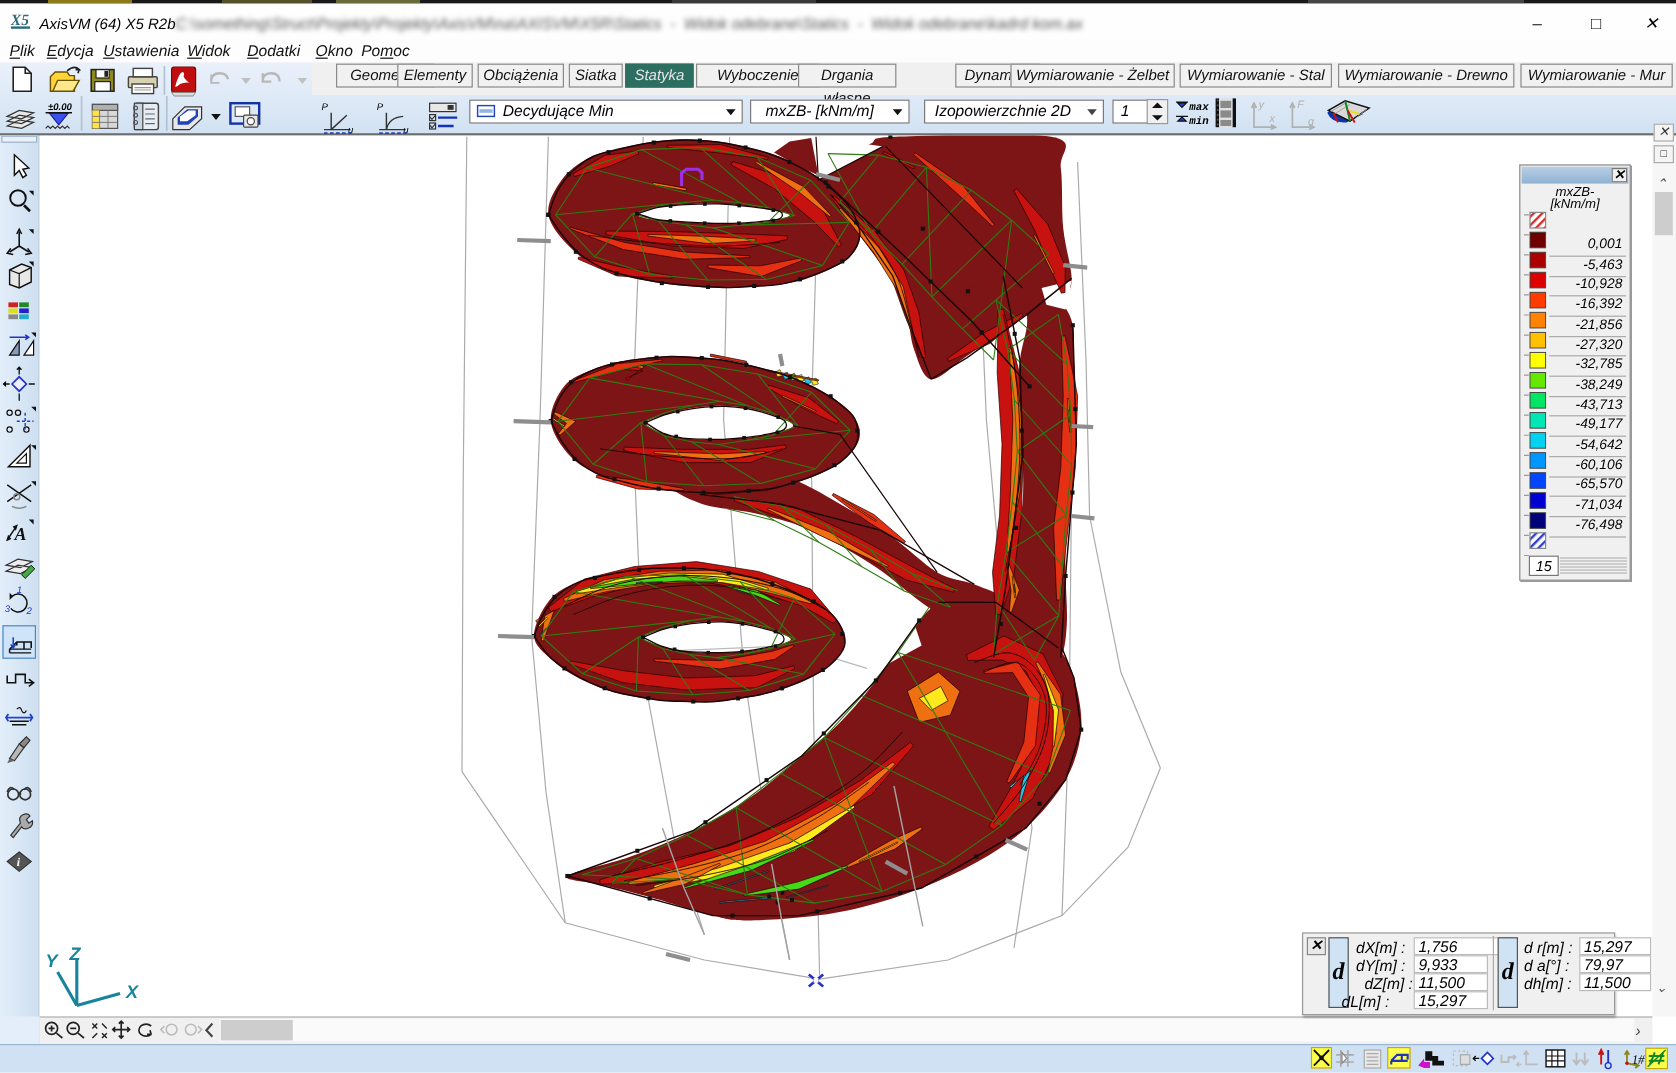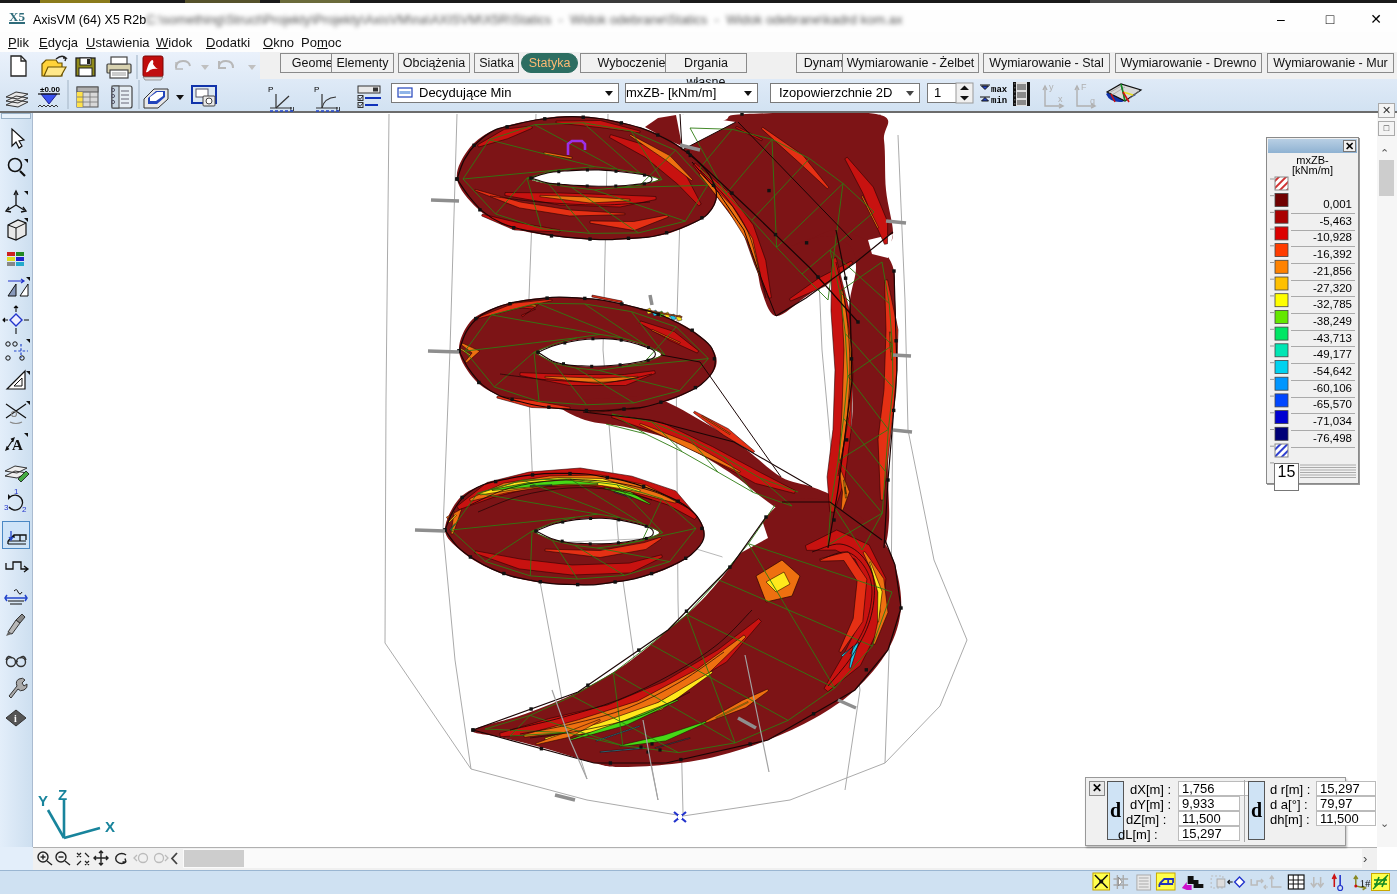--- a/index.html
+++ b/index.html
@@ -1,33 +1,33 @@
 <!DOCTYPE html>
 <html><head>
 <meta charset="utf-8">
 <style>
   * { margin:0; padding:0; box-sizing:border-box; }
   html,body { width:1397px; height:894px; overflow:hidden; font-family:"Liberation Sans",sans-serif; }
-  #app { position:relative; width:1397px; height:894px; background:#fff; }
+  #app { position:relative; width:1397px; height:894px; background:#fff;font-style:italic; }
   .abs { position:absolute; }
   
   #topstrip { left:0; top:0; width:1397px; height:3px; background:#1a1a1a; overflow:hidden; }
   
   #titlebar { left:0; top:3px; width:1397px; height:29px; background:#fefefe; }
   #titletext { left:33px; top:10px; font-size:12.5px; color:#000; }
   #blurpath { left:146px; top:9px; font-size:13px; color:#555; filter:blur(2px); white-space:nowrap; }
   .wbtn { top:8px; width:16px; height:16px; color:#000; font-size:14px; text-align:center; line-height:16px; }
   
   #menubar { left:0; top:32px; width:1397px; height:20px; background:#fdfdfd; font-size:13px; color:#111; }
   .mi { position:absolute; top:3px; }
   
   #toolbar { left:0; top:52px; width:1397px; height:61px; background:linear-gradient(#eaf1fb,#d2e2f2); border-bottom:2px solid #6c6c6c; }
   #tabsbg { left:260px; top:0; width:1137px; height:27px; background:#f0f0f0; }
   .tab { position:absolute; top:1px; height:20px; background:#f1f1f1; border:1px solid #8a8a8a; font-size:12.5px; color:#111; text-align:center; line-height:19px; }
-  .tab.sel { background:#2d6e62; color:#fdba74; border-color:#2d6e62;border-radius:10px; }
+  .tab.sel { background:#2d6e62; color:#e5e5e5; border-color:#2d6e62; }
   .combo { position:absolute; background:#fff; border:1px solid #7a7a7a; font-size:13px; color:#000; line-height:18px; }
   .combo .arr { position:absolute; right:5px; top:7px; width:0; height:0; border-left:4px solid transparent; border-right:4px solid transparent; border-top:5px solid #111; }
   
   #sidebar { left:0; top:113px; width:33px; height:757px; background:linear-gradient(90deg,#e3eefa,#cddff0); border-right:1px solid #aabbd0; }
   
   #canvas { left:33px; top:113px; width:1344px; height:734px; background:#fff; }
   
   #vscroll { left:1377px; top:113px; width:20px; height:734px; background:#f6f6f6; }
   
   #zoombar { left:33px; top:847px; width:1344px; height:23px; background:#f0f0f0; border-top:1px solid #b0b0b0; }
@@ -166,21 +166,21 @@
         <path d="M176 12 L184 12 L180 17 Z" fill="#111"></path>
 
         <rect x="192" y="3" width="24" height="17" fill="#dce8f2" stroke="#1133aa" stroke-width="2"></rect>
         <rect x="196" y="6" width="12" height="8" fill="#fff" stroke="#556" stroke-width="1"></rect>
         <rect x="203" y="13" width="12" height="10" rx="1" fill="#e8e8e8" stroke="#444" stroke-width="1"></rect>
         <circle cx="209" cy="18" r="3" fill="#fff" stroke="#444"></circle>
       </g>
     </svg>
 
     <div class="combo" style="left:391px;top:31px;width:228px;height:20px;padding-left:27px">Decydujące Min<span class="arr"></span></div>
-    <div class="combo" style="left:625px;top:31px;width:133px;height:20px;padding-left:0">mxZB- [kNm/m]<span class="arr"></span></div>
+    <div class="combo" style="left:625px;top:31px;width:133px;height:20px;padding-left:12px">mxZB- [kNm/m]<span class="arr"></span></div>
     <div class="combo" style="left:770px;top:31px;width:150px;height:20px;padding-left:8px">Izopowierzchnie 2D<span class="arr" style="border-top-color:#444"></span></div>
     <div class="combo" style="left:927px;top:31px;width:46px;height:20px;padding-left:6px">1</div>
     <svg id="row2icons" style="position:absolute;left:262px;top:27px" width="1135" height="34" viewBox="262 27 1135 34">
 
       <g stroke="#333" stroke-width="1.2" fill="none">
         <path d="M276 42 L276 56 M270 56 L292 56"></path>
         <path d="M276 56 L289 44"></path>
         <path d="M322 42 L322 56 M316 56 L338 56"></path>
         <path d="M322 56 Q324 46 336 45"></path>
       </g>
@@ -801,40 +801,40 @@
         <div class="legline" style="top:241.8px"></div>
         <div class="legval" style="top:243.7px">-60,106</div>
         <div class="legline" style="top:258.5px"></div>
         <div class="legval" style="top:260.4px">-65,570</div>
         <div class="legline" style="top:275.2px"></div>
         <div class="legval" style="top:277.1px">-71,034</div>
         <div class="legline" style="top:291.9px"></div>
         <div class="legval" style="top:293.8px">-76,498</div>
         <div class="legline" style="top:308.6px"></div>
       </div>
-      <div style="position:absolute;left:7px;top:325px;width:25px;height:28px;background:#fff;border:1px solid #777;font-size:16px;text-align:center;line-height:16px">15</div>
+      <div style="position:absolute;left:7px;top:325px;width:25px;height:17px;background:#fff;border:1px solid #777;font-size:12px;text-align:center;line-height:16px">15</div>
     <svg style="position:absolute;left:33px;top:325px" width="56" height="17">
         <g stroke="#aaa">
           <line x1="0" y1="2" x2="56" y2="2"></line>
           <line x1="0" y1="4.5" x2="56" y2="4.5"></line>
           <line x1="0" y1="7" x2="56" y2="7"></line>
           <line x1="0" y1="9.5" x2="56" y2="9.5"></line>
           <line x1="0" y1="12" x2="56" y2="12"></line>
           <line x1="0" y1="14.5" x2="56" y2="14.5"></line>
         </g>
       </svg>
   </div>
   <div class="abs" id="coords">
     <div style="position:absolute;left:3px;top:3px;width:16px;height:15px;background:#e8e8e8;border:1px solid #888;text-align:center;line-height:13px;font-size:12px;font-weight:bold">✕</div>
     <div class="dbox" style="left:21px;top:3px">d</div>
     <div class="clabel" style="left:44px;top:4px">dX[m] :</div>
       <div class="cfield" style="left:92px;top:3px;width:80px">1,756</div>
     <div class="clabel" style="left:44px;top:19px">dY[m] :</div>
       <div class="cfield" style="left:92px;top:18px;width:62px">9,933</div>
-    <div class="clabel" style="left:40px;top:34px">dZ[m] :</div>
+    <div class="clabel" style="left:51px;top:34px">dZ[m] :</div>
       <div class="cfield" style="left:92px;top:33px;width:62px">11,500</div>
     <div class="clabel" style="left:32px;top:49px">dL[m] :</div>
       <div class="cfield" style="left:92px;top:48px;width:62px">15,297</div>
     <div style="position:absolute;left:158px;top:2px;width:1px;height:62px;background:#aaa"></div>
     <div class="dbox" style="left:162px;top:3px">d</div>
     <div class="clabel" style="left:184px;top:4px">d r[m] :</div>
       <div class="cfield" style="left:230px;top:3px;width:60px">15,297</div>
     <div class="clabel" style="left:184px;top:19px">d a[°] :</div>
       <div class="cfield" style="left:230px;top:18px;width:60px">79,97</div>
     <div class="clabel" style="left:184px;top:34px">dh[m] :</div>

